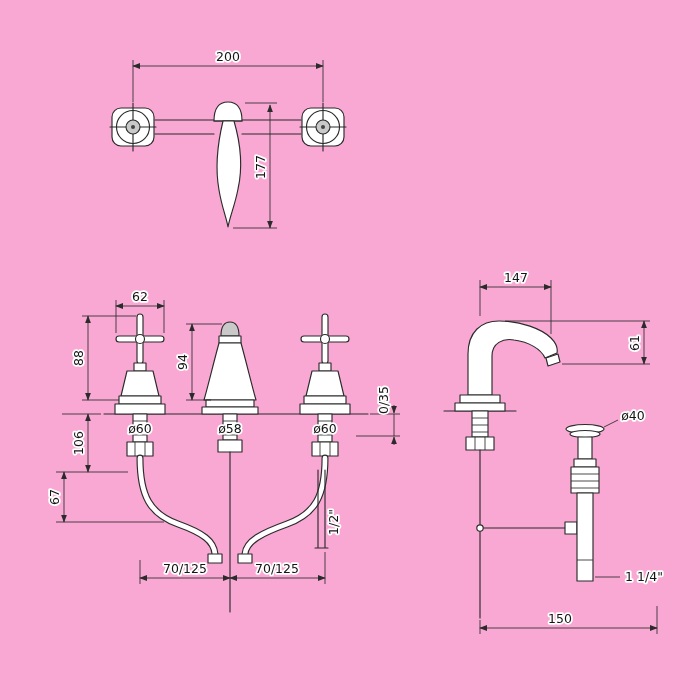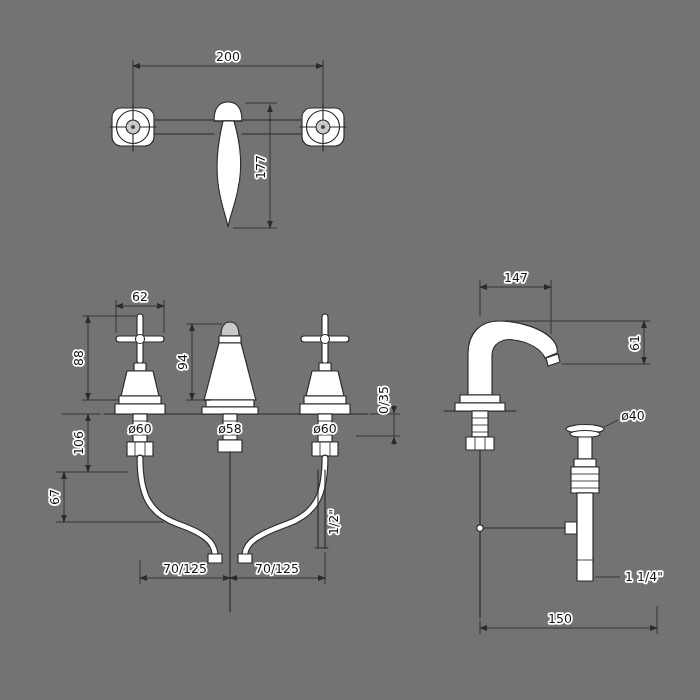--- a/index.html
+++ b/index.html
@@ -1,16 +1,16 @@
 <!DOCTYPE html>
 <html><head>
 <meta charset="utf-8">
 <style>
   html,body{margin:0;padding:0;background:#ffffff}
-  .canvas{width:700px;height:700px;position:relative;background:#737373;overflow:hidden}
+  .canvas{width:700px;height:700px;position:relative;background:#f9a8d4;overflow:hidden}
   svg{display:block}
   .ln{stroke:#2b2b2b;stroke-width:1.15;fill:#ffffff;stroke-linejoin:round;stroke-linecap:round}
   .lnn{stroke:#2b2b2b;stroke-width:1.15;fill:none;stroke-linejoin:round;stroke-linecap:round}
   .dim{stroke:#2b2b2b;stroke-width:0.85;fill:none}
   .metal{fill:#c9c9c9;stroke:#2b2b2b;stroke-width:1.1}
   .tube-o{stroke:#2b2b2b;stroke-width:7;fill:none;stroke-linecap:round}
   .tube-i{stroke:#ffffff;stroke-width:4.7;fill:none;stroke-linecap:round}
   text{font-family:"DejaVu Sans","Liberation Sans",sans-serif;font-size:12.5px;fill:#141414;
        text-anchor:middle;paint-order:stroke;stroke:#ffffff;stroke-width:3.5px;stroke-linejoin:round}
 </style>

